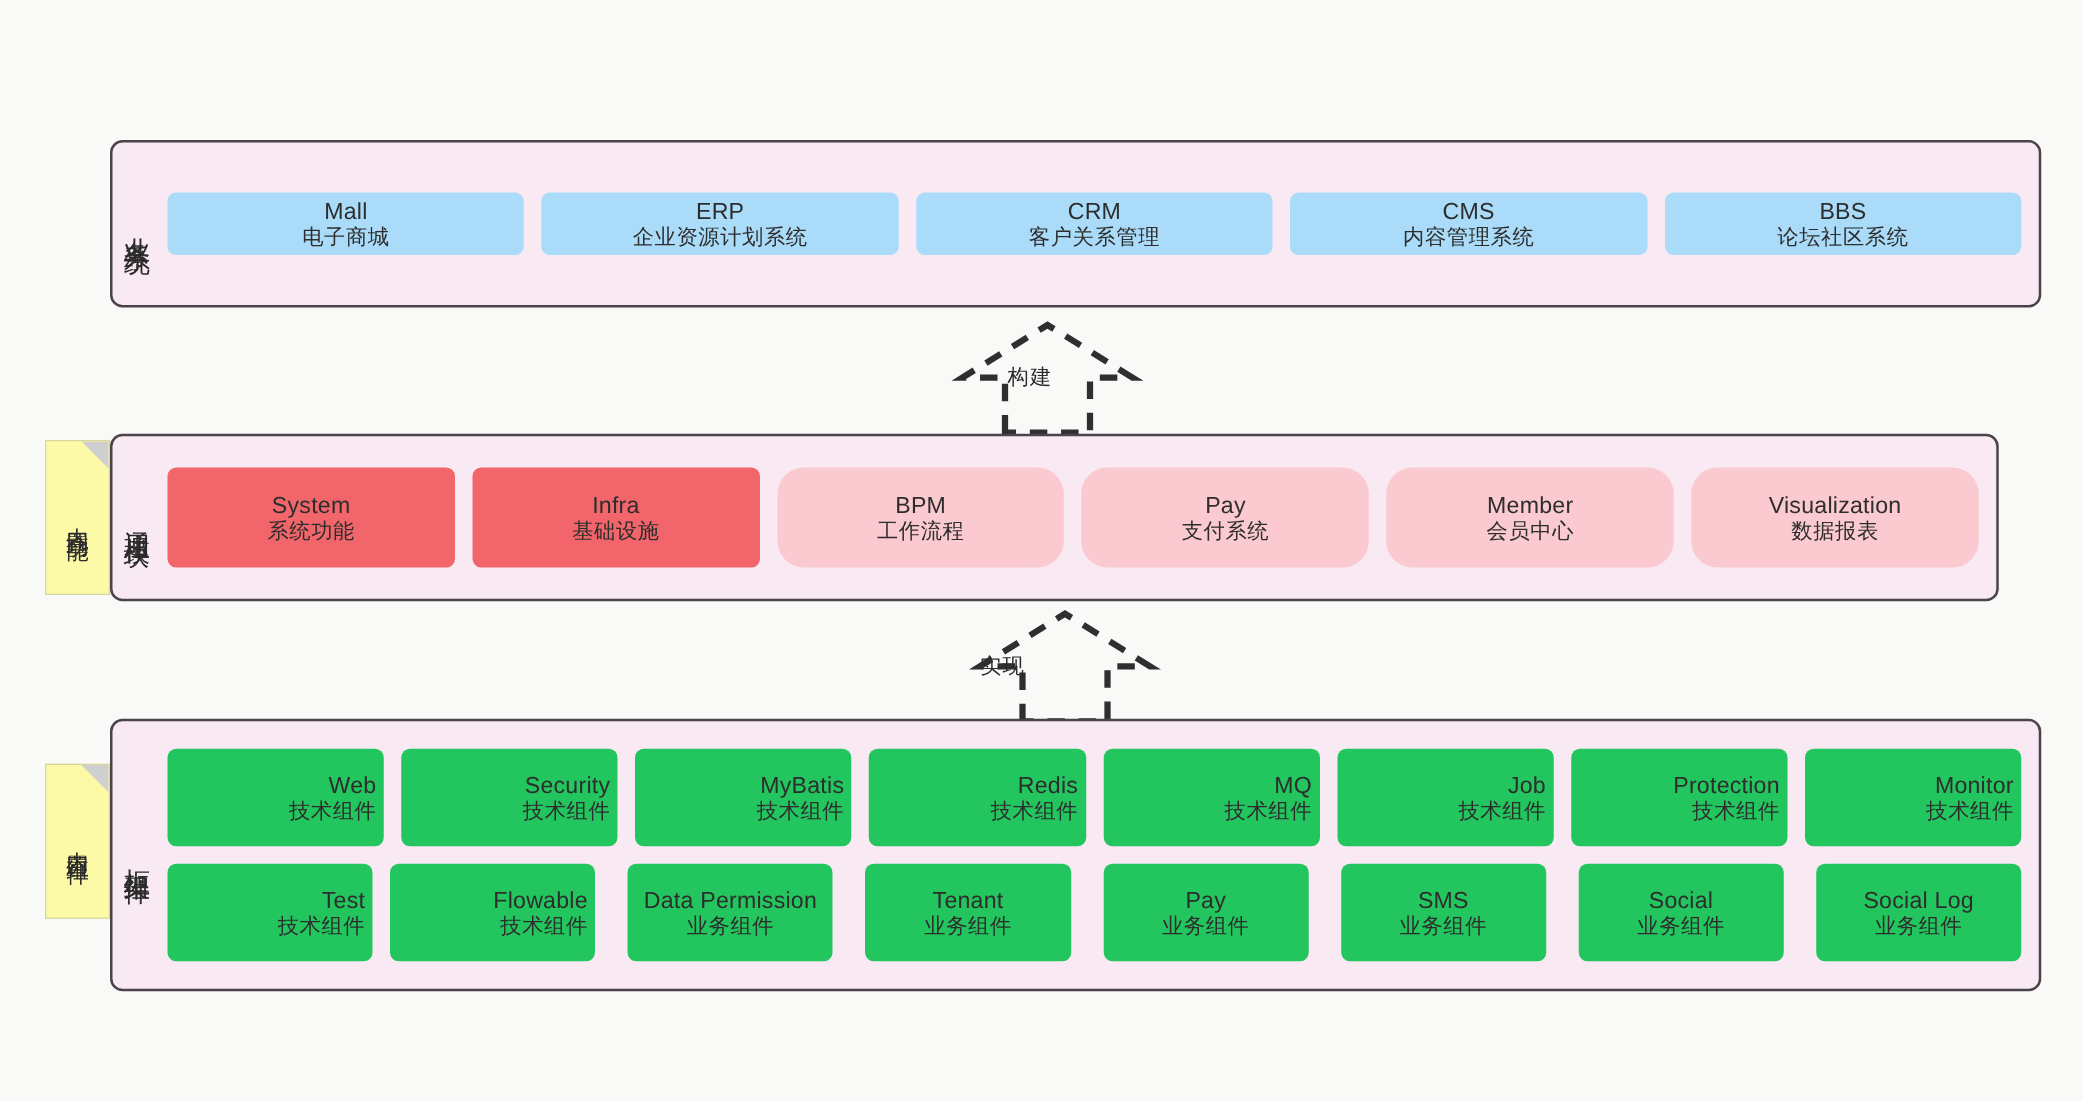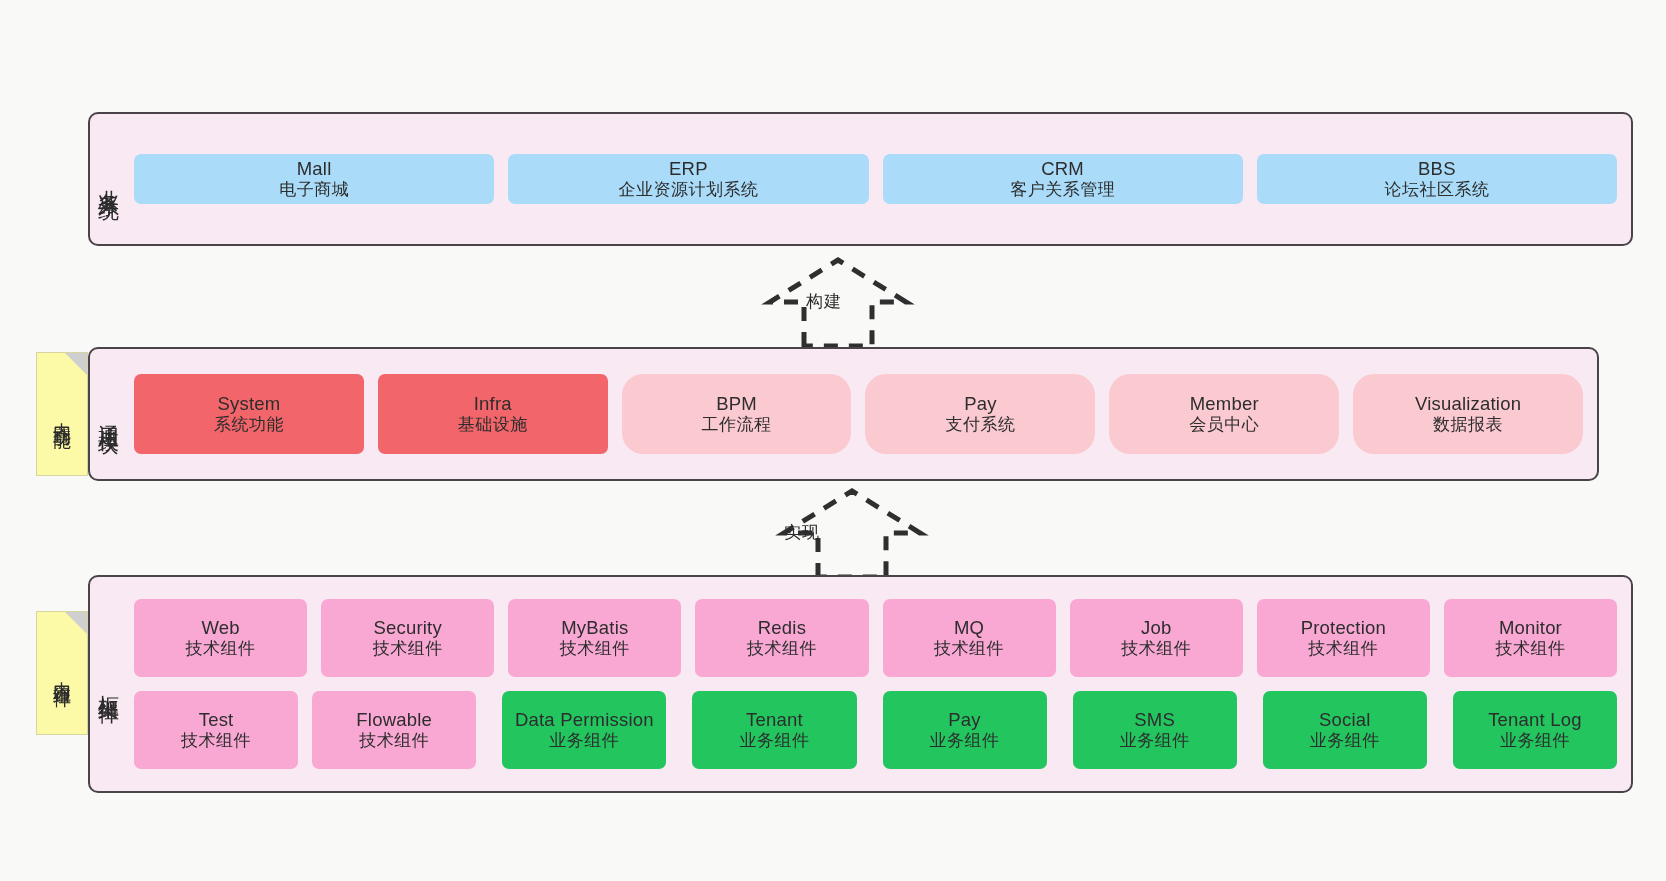--- a/index.html
+++ b/index.html
@@ -81,21 +81,21 @@
   }
   .card .cn {
     font-size: 17px;
     letter-spacing: .5px;
   }
 
   
   .c-blue        { background: #aadcfa; }
   .c-red         { background: #f2656a; }
   .c-pink        { background: #fbc9d0; border-radius: 21px; }
-  .c-green       { background: #f9a8d4; }
+  .c-green       { background: #22c55e; align-items: flex-end; }
   .c-green-light { background: #22c55e; margin-left: 12px; }
 
   
   #layer-business {
     left: 88px;
     top: 112px;
     width: 1545px;
     height: 134px;
   }
   #layer-business .card { height: 50px; }
@@ -187,20 +187,24 @@
         </div>
         <div class="card c-blue">
           <span class="en">ERP</span>
           <span class="cn">企业资源计划系统</span>
         </div>
         <div class="card c-blue">
           <span class="en">CRM</span>
           <span class="cn">客户关系管理</span>
         </div>
         <div class="card c-blue">
+          <span class="en">CMS</span>
+          <span class="cn">内容管理系统</span>
+        </div>
+        <div class="card c-blue">
           <span class="en">BBS</span>
           <span class="cn">论坛社区系统</span>
         </div>
       </div>
     </div>
   </div>
 
   <div class="arrow-wrap" id="arrow-build">
     <svg width="160" height="100" viewBox="0 0 160 100">
       <path d="M 46 90 L 46 46 L 12 46 L 80 4 L 148 46 L 114 46 L 114 90 Z" fill="none" stroke="#2f2f2f" stroke-width="5" stroke-dasharray="14 11" stroke-linecap="butt" stroke-linejoin="miter"></path>
@@ -313,21 +317,21 @@
         </div>
         <div class="card c-green-light">
           <span class="en">SMS</span>
           <span class="cn">业务组件</span>
         </div>
         <div class="card c-green-light">
           <span class="en">Social</span>
           <span class="cn">业务组件</span>
         </div>
         <div class="card c-green-light">
-          <span class="en">Tenant Log</span>
+          <span class="en">Social Log</span>
           <span class="cn">业务组件</span>
         </div>
       </div>
 
     </div>
   </div>
 
 </div>
 
 </body></html>

